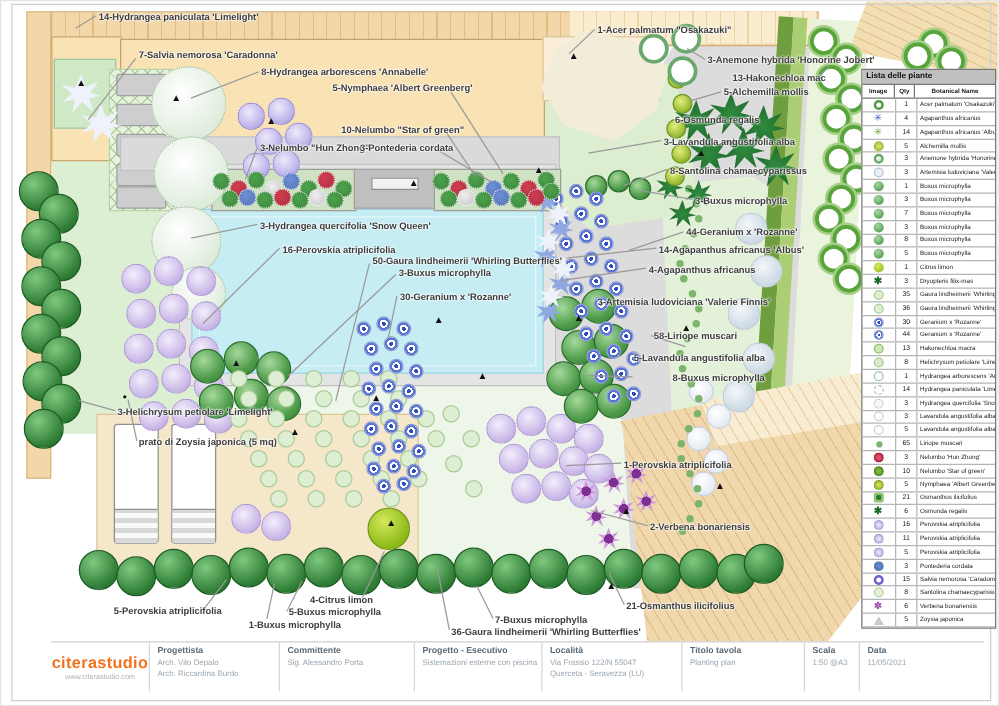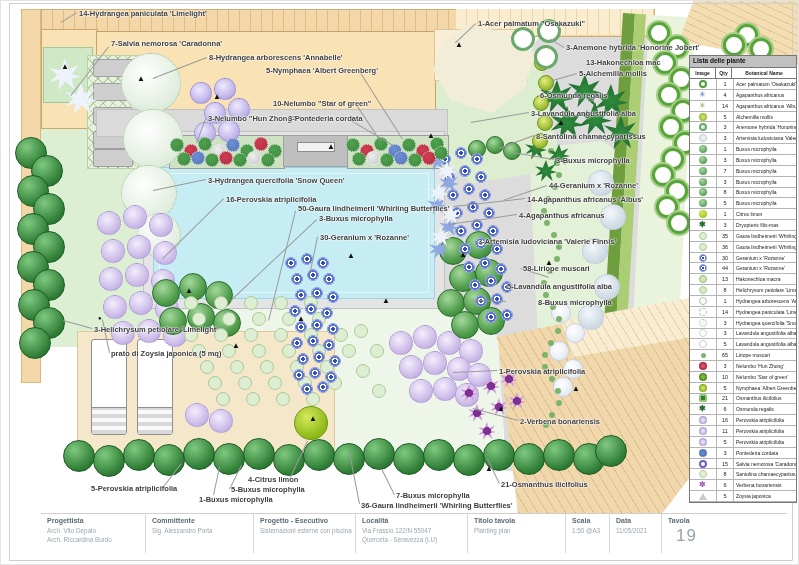--- a/index.html
+++ b/index.html
@@ -852,20 +852,24 @@
           <span class="limg">
             <span class="ic ic-zoy"></span>
           </span>
           <span class="lq">5</span>
           <span class="ln">Zoysia japonica</span>
         </div>
       </div>
   </div>
 
   <div class="tb">
+    <div class="tbc logo-cell">
+      <div class="logo">citerastudio</div>
+      <div class="logo-url">www.citerastudio.com</div>
+    </div>
     <div class="tbc w-prog">
       <div class="tbl">Progettista</div>
       <div class="tbv"><span>Arch. Vito Depalo</span><br><span>Arch. Riccardina Burdo</span></div>
     </div>
     <div class="tbc w-comm">
       <div class="tbl">Committente</div>
       <div class="tbv"><span>Sig. Alessandro Porta</span></div>
     </div>
     <div class="tbc w-proj">
       <div class="tbl">Progetto -  Esecutivo</div>
@@ -879,21 +883,17 @@
       <div class="tbl">Titolo tavola</div>
       <div class="tbv"><span>Planting plan</span></div>
     </div>
     <div class="tbc w-scala">
       <div class="tbl">Scala</div>
       <div class="tbv"><span>1:50    @A3</span></div>
     </div>
     <div class="tbc w-data">
       <div class="tbl">Data</div>
       <div class="tbv"><span>11/05/2021</span></div>
-    </div>
-    <div class="tbc w-tav">
-      <div class="tbl">Tavola</div>
-      <div class="tav-num">19</div>
     </div>
   </div>
 
   <div class="frame"></div>
 </div>
 
 </body></html>

